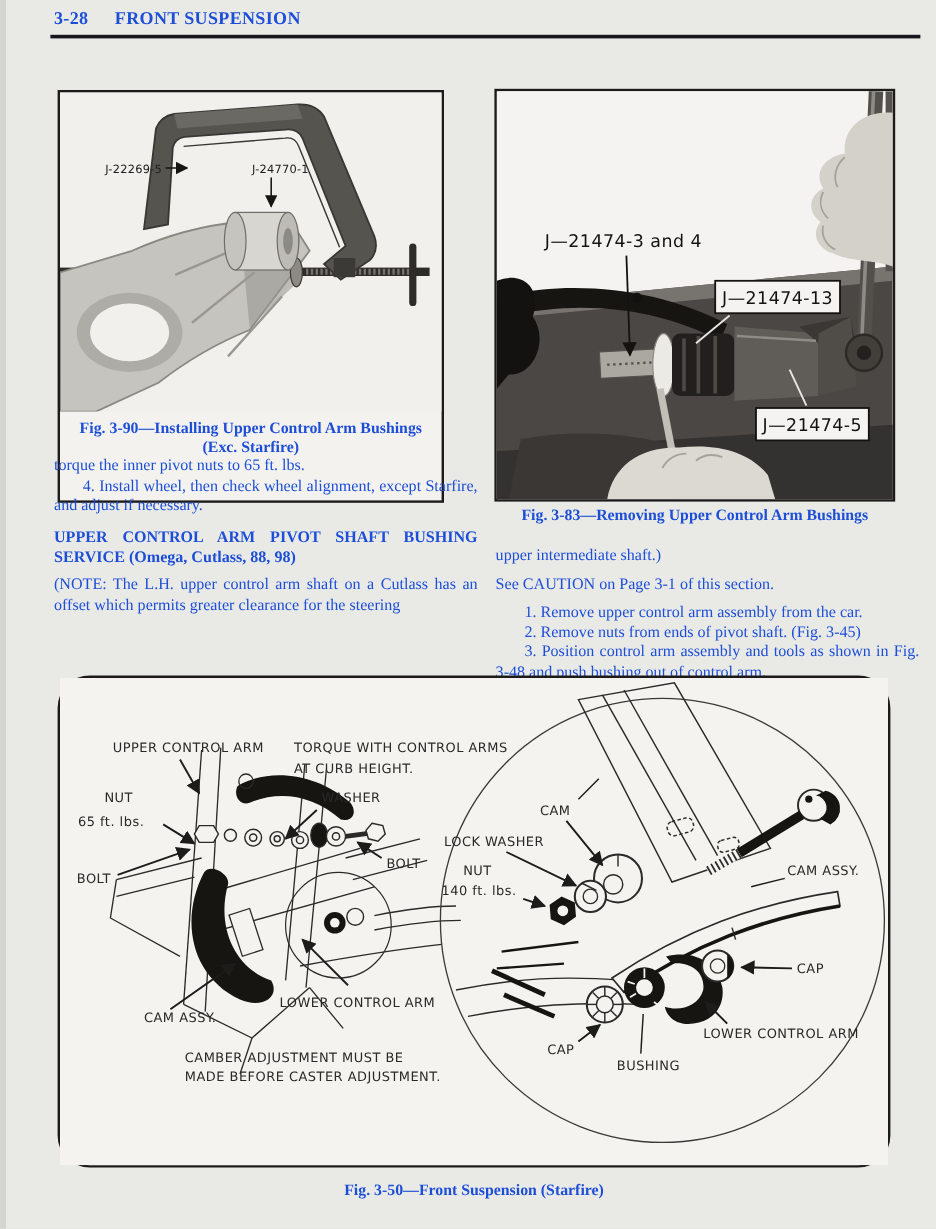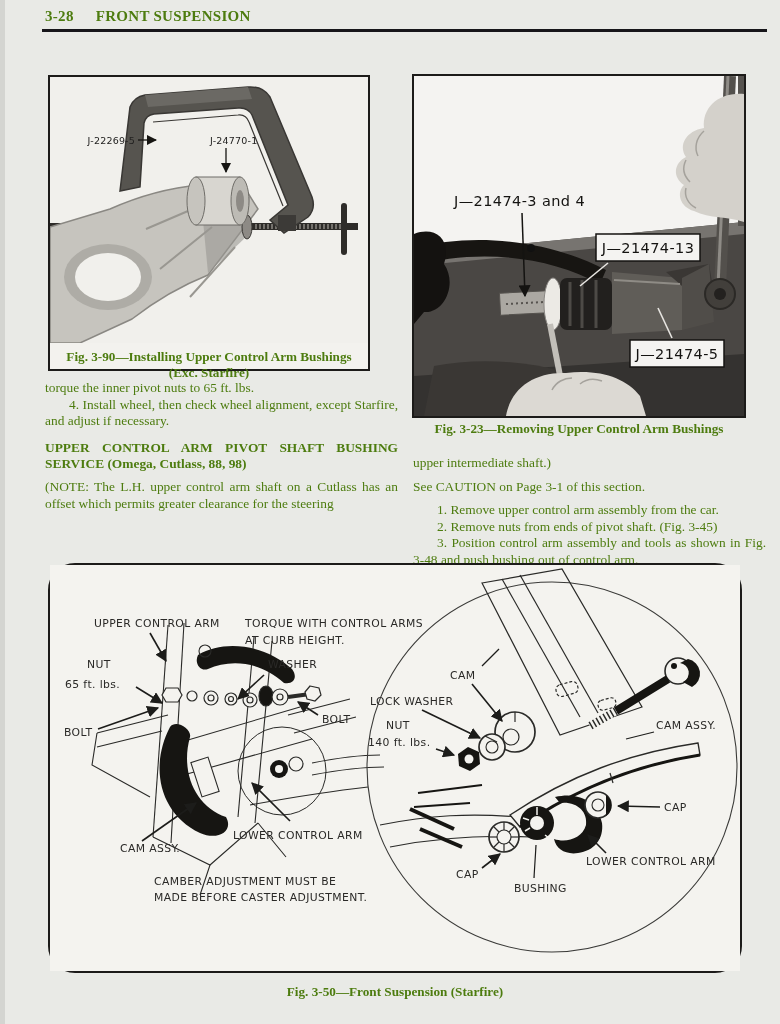--- a/index.html
+++ b/index.html
@@ -1,25 +1,25 @@
 <!DOCTYPE html>
 <html><head>
 <meta charset="utf-8">
 <style>
   html,body{margin:0;padding:0;}
   body{background:#cfd0cc;font-family:"Liberation Serif",serif;}
-  .page{position:relative;width:780px;height:1024px;background:#e9eae6;overflow:hidden;color:#4d7c0f;}
+  .page{position:relative;width:780px;height:1024px;background:#e9eae6;overflow:hidden;color:#1d4ed8;}
   .scan-edge{position:absolute;left:0;top:0;width:5px;height:1024px;background:#d4d5d1;}
   
   .hdr{position:absolute;left:45px;top:8px;font-weight:bold;font-size:15px;letter-spacing:.3px;}
   .hdr .num{margin-right:22px;}
   .hdr-rule{position:absolute;left:42px;top:29px;width:725px;height:2.5px;background:#17161a;}
   
   .figbox{position:absolute;border:2px solid #1c1b19;background:#f3f2ee;box-sizing:border-box;}
-  #fig49{left:48px;top:75px;width:322px;height:296px;text-align:center;}
+  #fig49{left:48px;top:75px;width:322px;height:344px;text-align:center;}
   #fig51{left:412px;top:74px;width:334px;height:344px;}
   #fig50{left:48px;top:563px;width:694px;height:410px;border-radius:27px;}
   .caption{position:absolute;text-align:center;font-weight:bold;font-size:13.2px;line-height:15.5px;}
   #cap49{left:48px;top:349px;width:322px;}
   #cap51{left:408px;top:421px;width:342px;}
   #cap50{left:48px;top:984px;width:694px;}
   
   .col{position:absolute;width:353px;font-size:13.4px;line-height:16.6px;text-align:justify;}
   #leftcol{left:45px;top:380px;}
   #rightcol{left:413px;top:455px;}
@@ -168,21 +168,21 @@
         </g>
         <g>
           <rect x="216" y="264" width="94" height="27" fill="#f4f3f1" stroke="#141311" stroke-width="1.5"></rect>
           <text class="biglabel" x="263" y="283" text-anchor="middle">J—21474-5</text>
           <line x1="258" y1="262" x2="244" y2="232" stroke="#e8e6e2" stroke-width="1.6"></line>
         </g>
       </g>
     </svg>
   </div>
   <div class="caption" id="cap51">
-    <div>Fig. 3-23—Removing Upper Control Arm Bushings</div>
+    <div>Fig. 3-83—Removing Upper Control Arm Bushings</div>
   </div>
 
   <div class="col" id="leftcol">
     <p>torque the inner pivot nuts to 65 ft. lbs.</p>
     <p class="ind">4. Install wheel, then check wheel alignment, except Starfire, and adjust if necessary.</p>
     <h3>UPPER CONTROL ARM PIVOT SHAFT BUSHING SERVICE (Omega, Cutlass, 88, 98)</h3>
     <p>(NOTE:  The L.H. upper control arm shaft on a Cutlass has an offset which permits greater clearance for the steering</p>
   </div>
 
   <div class="col" id="rightcol">

